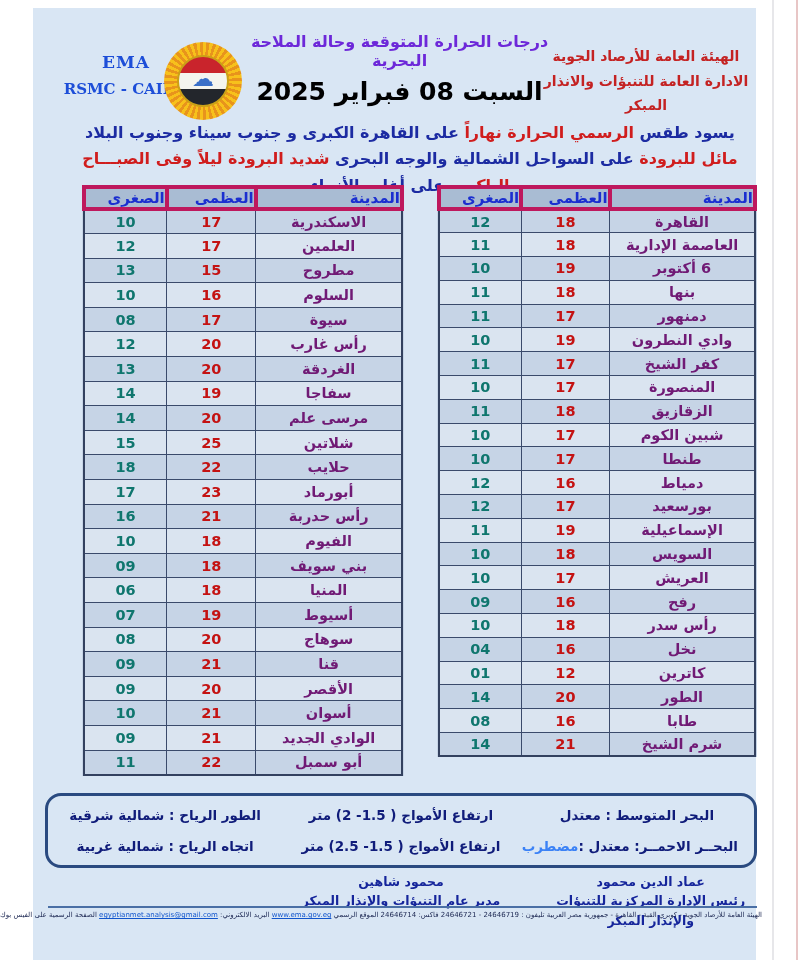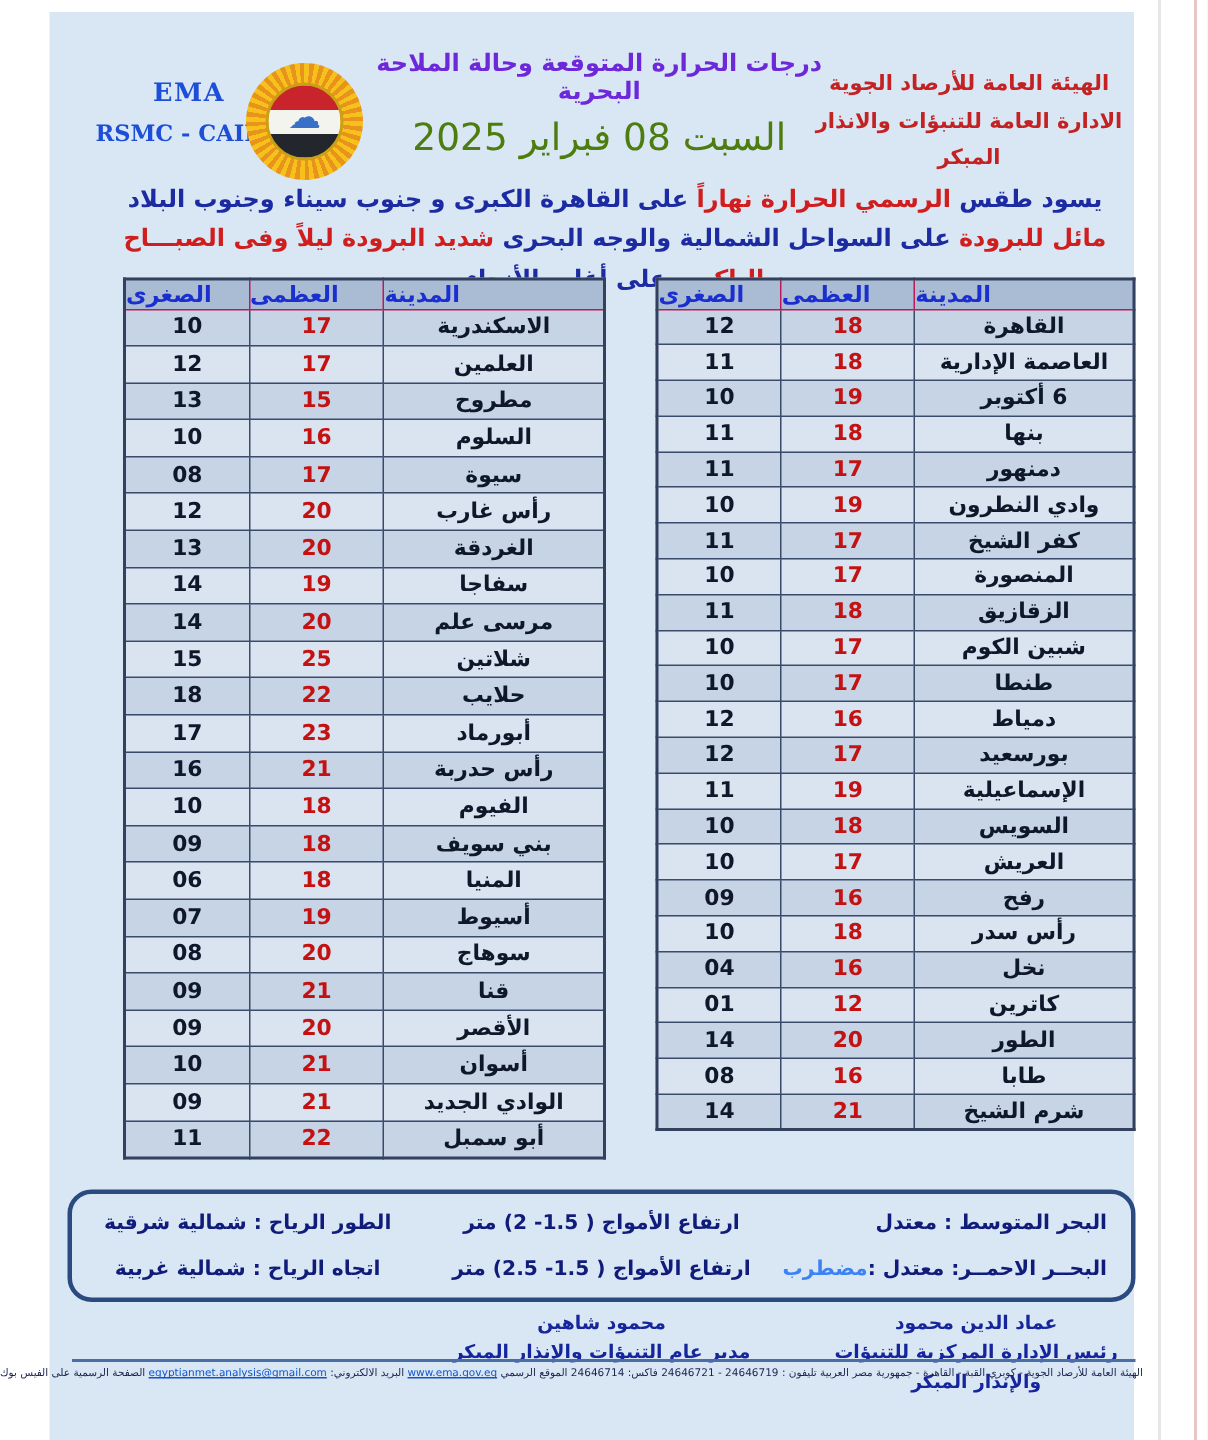--- a/index.html
+++ b/index.html
@@ -17,55 +17,55 @@
 
   .logo { position:absolute; left:164px; top:42px; width:78px; height:78px; border-radius:50%;
           background:repeating-conic-gradient(#f7c11b 0deg 5deg, #e8941c 5deg 10deg);
           display:flex; align-items:center; justify-content:center; }
   .logo-inner { width:52px; height:52px; border-radius:50%; border:2px solid #caa017; overflow:hidden; position:relative;
           background:linear-gradient(to bottom, #c9242c 0 34%, #f4f4ee 34% 67%, #23262c 67% 100%); }
   .logo-cloud { position:absolute; left:50%; top:50%; transform:translate(-50%,-58%); font-size:22px; color:#3a6fc8; line-height:1; }
 
   .title-block { position:absolute; left:242px; top:32px; width:315px; text-align:center; direction:rtl; }
   .title-line { color:#6d28d9; font-weight:bold; font-size:16px; }
-  .date-line  { color:#4d7c0f; font-weight:normal; font-size:25px; margin-top:7px; letter-spacing:1px; }
+  .date-line  { color:#000000; font-weight:bold; font-size:25px; margin-top:7px; letter-spacing:1px; }
 
   .org-ar { position:absolute; left:540px; top:44px; width:212px; text-align:center; direction:rtl;
             color:#c42222; font-weight:bold; font-size:14px; line-height:1.75; }
 
   
   .forecast { position:absolute; left:68px; top:120px; width:684px; direction:rtl; text-align:center;
               font-size:16px; font-weight:bold; color:#1c2ba2; line-height:1.65; }
   .forecast .red { color:#d01d1d; }
 
   
   table.tbl { position:absolute; border-collapse:collapse; direction:rtl; table-layout:fixed;
               border:2px solid #33415f; background:#c6d4e6; }
   .tbl-left  { left:82px;  top:185px; width:322px; }
   .tbl-right { left:437px; top:185px; width:320px; }
   .tbl th { background:#a9bcd3; color:#1b2fd0; font-size:15px; font-weight:bold;
-            height:20px; border:1px solid #be185d; text-align:left; }
+            height:20px; border:4px solid #be185d; text-align:right; }
   .tbl td { font-weight:bold; font-size:14.5px; text-align:center; border:1px solid #3a4a6b; }
   .tbl-left  td { height:24.6px; }
   .tbl-right td { height:23.8px; }
   .tbl tr:nth-child(odd) td  { background:#c6d4e6; }
   .tbl tr:nth-child(even) td { background:#dae4f0; }
-  .tbl td.city { color:#0f172a; }
+  .tbl td.city { color:#701a75; }
   .tbl td.max  { color:#c41212; }
-  .tbl td.min  { color:#0f172a; }
+  .tbl td.min  { color:#0f766e; }
   .tbl col.c-city { width:46%; } .tbl col.c-max { width:28%; } .tbl col.c-min { width:26%; }
 
   
   .sea-box { position:absolute; left:45px; top:793px; width:712px; height:75px;
              border:3px solid #2a4a80; border-radius:16px; display:grid; grid-template-rows:1fr 1fr;
              padding:4px 16px; }
   .sea-row { display:grid; grid-template-columns:30% 40% 30%; direction:rtl; align-items:center;
              color:#101c7a; font-weight:bold; font-size:13.5px; }
   .sea-row .cell { text-align:center; white-space:nowrap; }
-  .sea-row .name { text-align:right; }
+  .sea-row .name { text-align:center; }
   .sea-row .red { color:#3b82f6; }
 
   
   .officials { position:absolute; left:45px; top:872px; width:712px; display:grid;
                grid-template-columns:1fr 1.35fr 1fr; direction:rtl; text-align:center;
                color:#15259b; font-weight:bold; font-size:12.5px; line-height:1.55; }
 
   .rule { position:absolute; left:48px; top:906px; width:709px; height:2px; background:#4a6fa5; }
 
   .footer { position:absolute; left:40px; top:911px; width:722px; direction:rtl; text-align:center;

